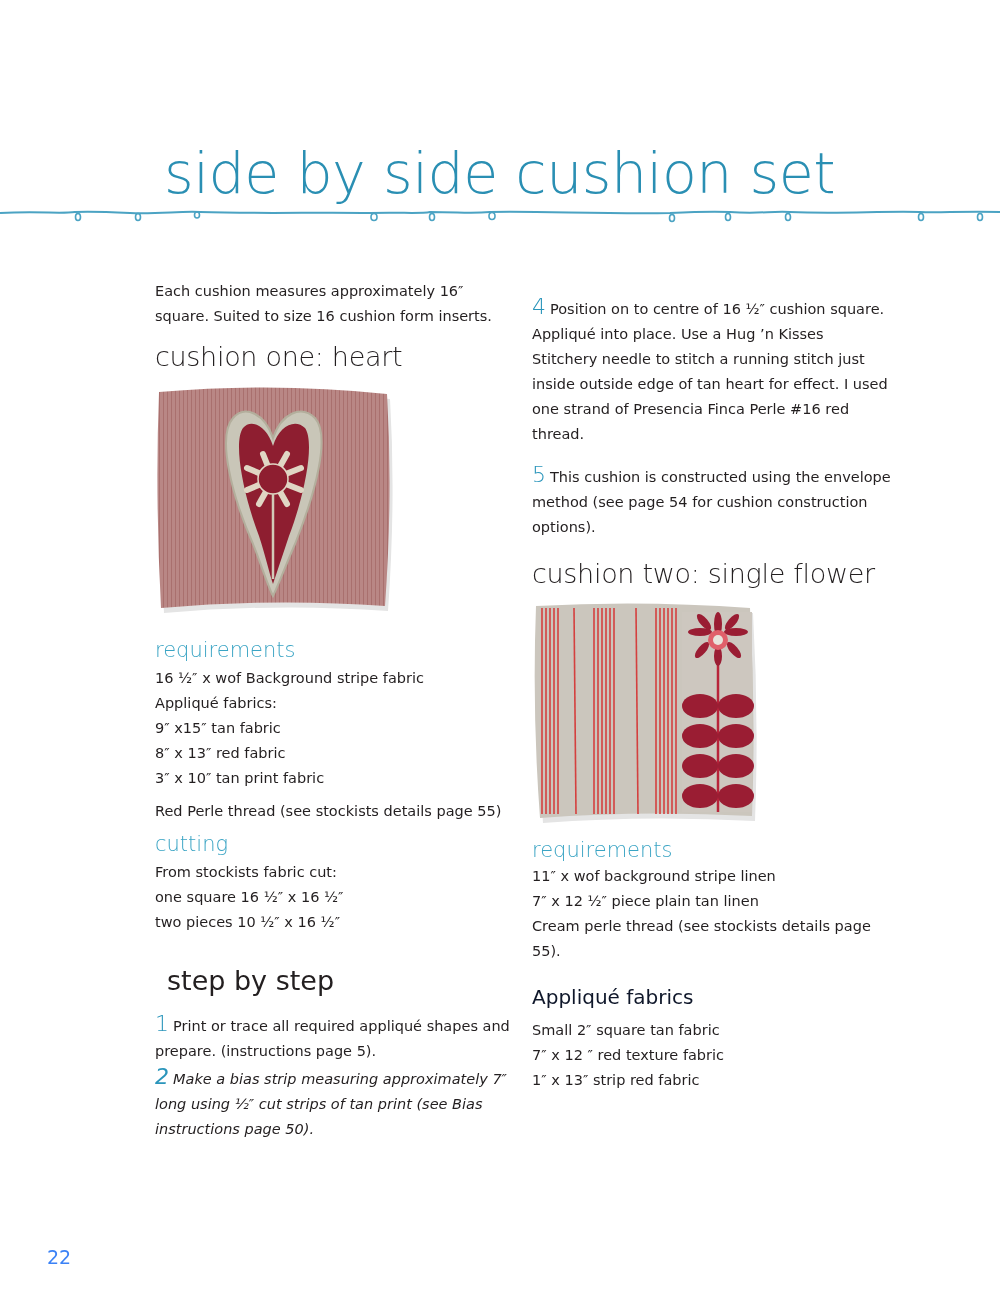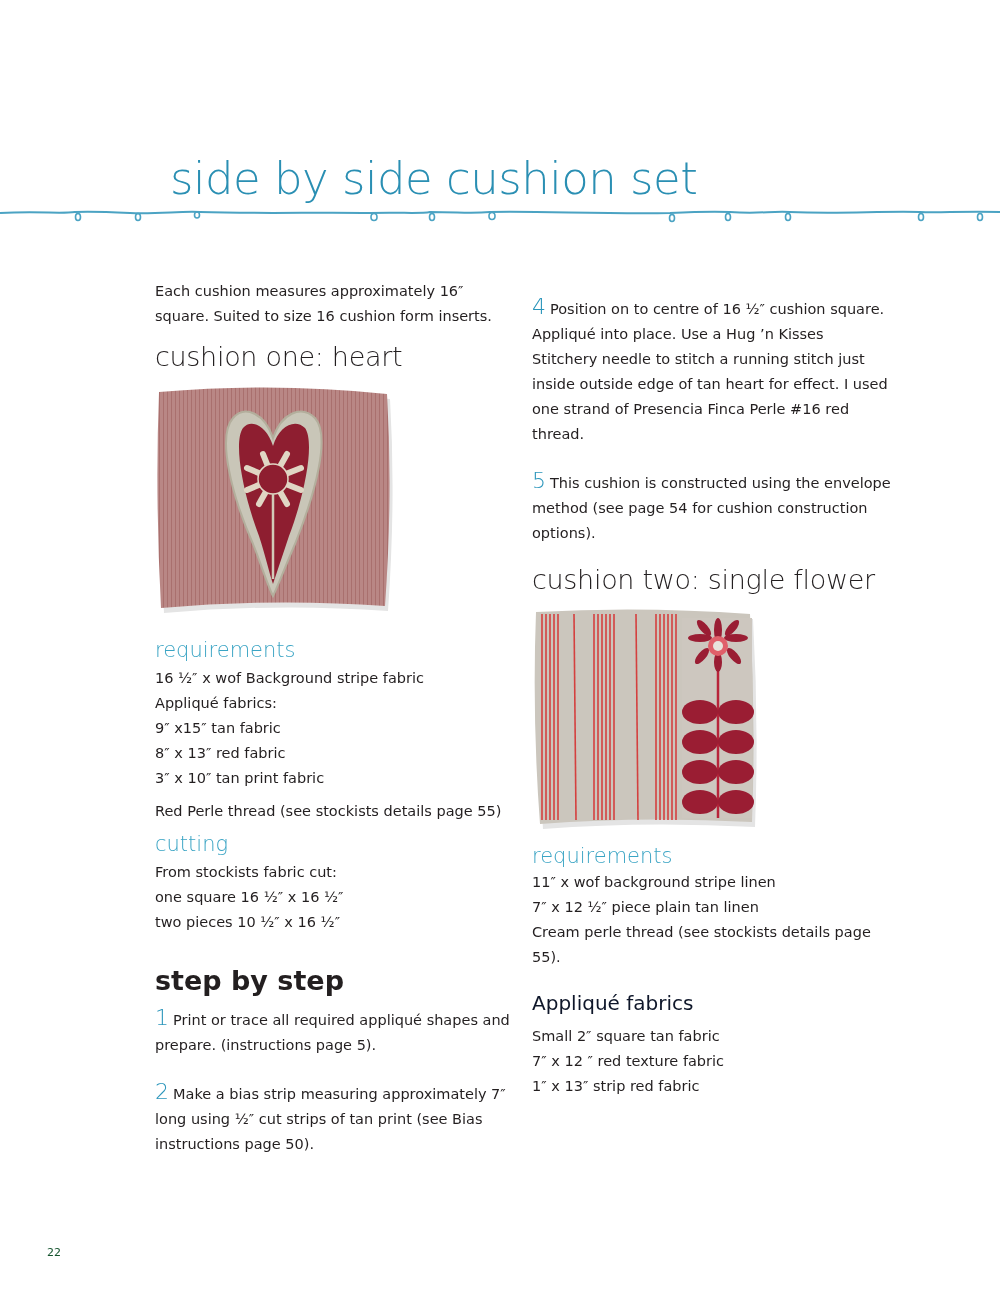--- a/index.html
+++ b/index.html
@@ -1,32 +1,32 @@
 <!DOCTYPE html>
 <html><head>
 <meta charset="utf-8">
 <style>
   html, body { margin:0; padding:0; background:#ffffff; }
   body { width:1000px; height:1305px; position:relative; overflow:hidden;
          font-family:"DejaVu Sans", sans-serif; color:#231f20; }
-  .title { position:absolute; left:154px; top:134px; margin:16px;
+  .title { position:absolute; left:154px; top:134px; margin:10px;
            font-family:"DejaVu Sans", sans-serif; font-weight:200;
-           font-size:45px; color:#2a8fb3; letter-spacing:-0.5px; line-height:58px; }
+           font-size:57px; color:#2a8fb3; letter-spacing:-0.5px; line-height:58px; }
   .divider { position:absolute; left:0; top:200px; width:1000px; height:30px; }
   .col { position:absolute; width:355px; }
   .col-left { left:155px; top:279px; }
   .col-right { left:532px; top:279px; }
   p { margin:0; font-size:14.5px; line-height:25px; color:#231f20; }
   .h2 { font-size:27px; font-weight:200; color:#231f20; margin:0; line-height:32px; letter-spacing:-0.3px; }
   .h3 { font-size:21px; font-weight:200; color:#3aa4c4; margin:0; line-height:28px; }
-  .h-step { font-size:27px; font-weight:700; color:#231f20; margin:0; line-height:36px; }
+  .h-step { font-size:27px; font-weight:400; color:#231f20; margin:12px; line-height:36px; }
   .stepnum { color:#2a95bb; font-size:22px; font-weight:200; margin-right:4px; }
   .sub { font-size:20px; line-height:22px; color:#0f172a; margin:0; }
   .pillow { display:block; }
-  .page-num { position:absolute; left:47px; top:1246px; font-size:11px; color:#14532d; }
+  .page-num { position:absolute; left:47px; top:1246px; font-size:19px; color:#3b82f6; }
 </style>
 </head>
 <body>
 
 <h1 class="title">side by side cushion set</h1>
 
 <svg class="divider" viewBox="0 0 1000 30" preserveAspectRatio="none">
   <path d="M0 13 C 40 11, 60 14, 75 12 C 90 11, 110 12, 130 13 C 160 14, 180 11, 200 12 C 260 14, 320 12, 370 13 C 400 12, 420 14, 430 12 C 460 12, 470 14, 490 12 C 540 11, 600 14, 670 13 C 690 12, 710 11, 730 12 C 760 14, 770 11, 790 12 C 840 14, 880 11, 920 12 C 940 13, 960 11, 1000 12" fill="none" stroke="#4ba3c3" stroke-width="2"></path>
   <g fill="none" stroke="#4ba3c3" stroke-width="1.6">
     <ellipse cx="78" cy="17" rx="2.5" ry="3.5"></ellipse>
@@ -88,30 +88,30 @@
     <p>From stockists fabric cut:</p>
     <p>one square 16 ½″ x 16 ½″</p>
     <p>two pieces 10 ½″ x 16 ½″</p>
   </div>
 
   <h2 class="h-step" style="margin-top:28px;">step by step</h2>
 
   <p style="margin-top:6px;">
     <span class="stepnum">1</span><span>Print or trace all required appliqué shapes and prepare. (instructions page 5).</span>
   </p>
-  <p style="margin-top:21px;">
+  <p style="margin-top:0;font-style:italic;">
     <span class="stepnum">2</span><span>Make a bias strip measuring approximately 7″ long using ½″ cut strips of tan print (see Bias instructions page 50).</span>
   </p>
 </div>
 
 <div class="col col-right" style="width:360px;">
   <p style="margin-top:15px;">
     <span class="stepnum">4</span><span>Position on to centre of 16 ½″ cushion square. Appliqué into place. Use a Hug ’n Kisses Stitchery needle to stitch a running stitch just inside outside edge of tan heart for effect. I used one strand of Presencia Finca Perle #16 red thread.</span>
   </p>
-  <p style="margin-top:21px;">
+  <p style="margin-top:15px;">
     <span class="stepnum">5</span><span>This cushion is constructed using the envelope method (see page 54 for cushion construction options).</span>
   </p>
 
   <h2 class="h2" style="margin-top:18px;">cushion two: single flower</h2>
 
   <svg class="pillow" style="margin-top:12px;" width="228" height="222" viewBox="0 0 228 222">
     <path d="M4 4 Q110 -2 218 6 Q224 110 220 214 Q110 208 8 216 Q0 110 4 4 Z" fill="#e4e4e4" transform="translate(3,5)"></path>
     <path d="M4 4 Q110 -2 218 6 Q224 110 220 214 Q110 208 8 216 Q0 110 4 4 Z" fill="#cbc6bd"></path>
     <g stroke="#d4403f" stroke-width="1.6">
       <line x1="10" y1="6" x2="10" y2="212"></line>

